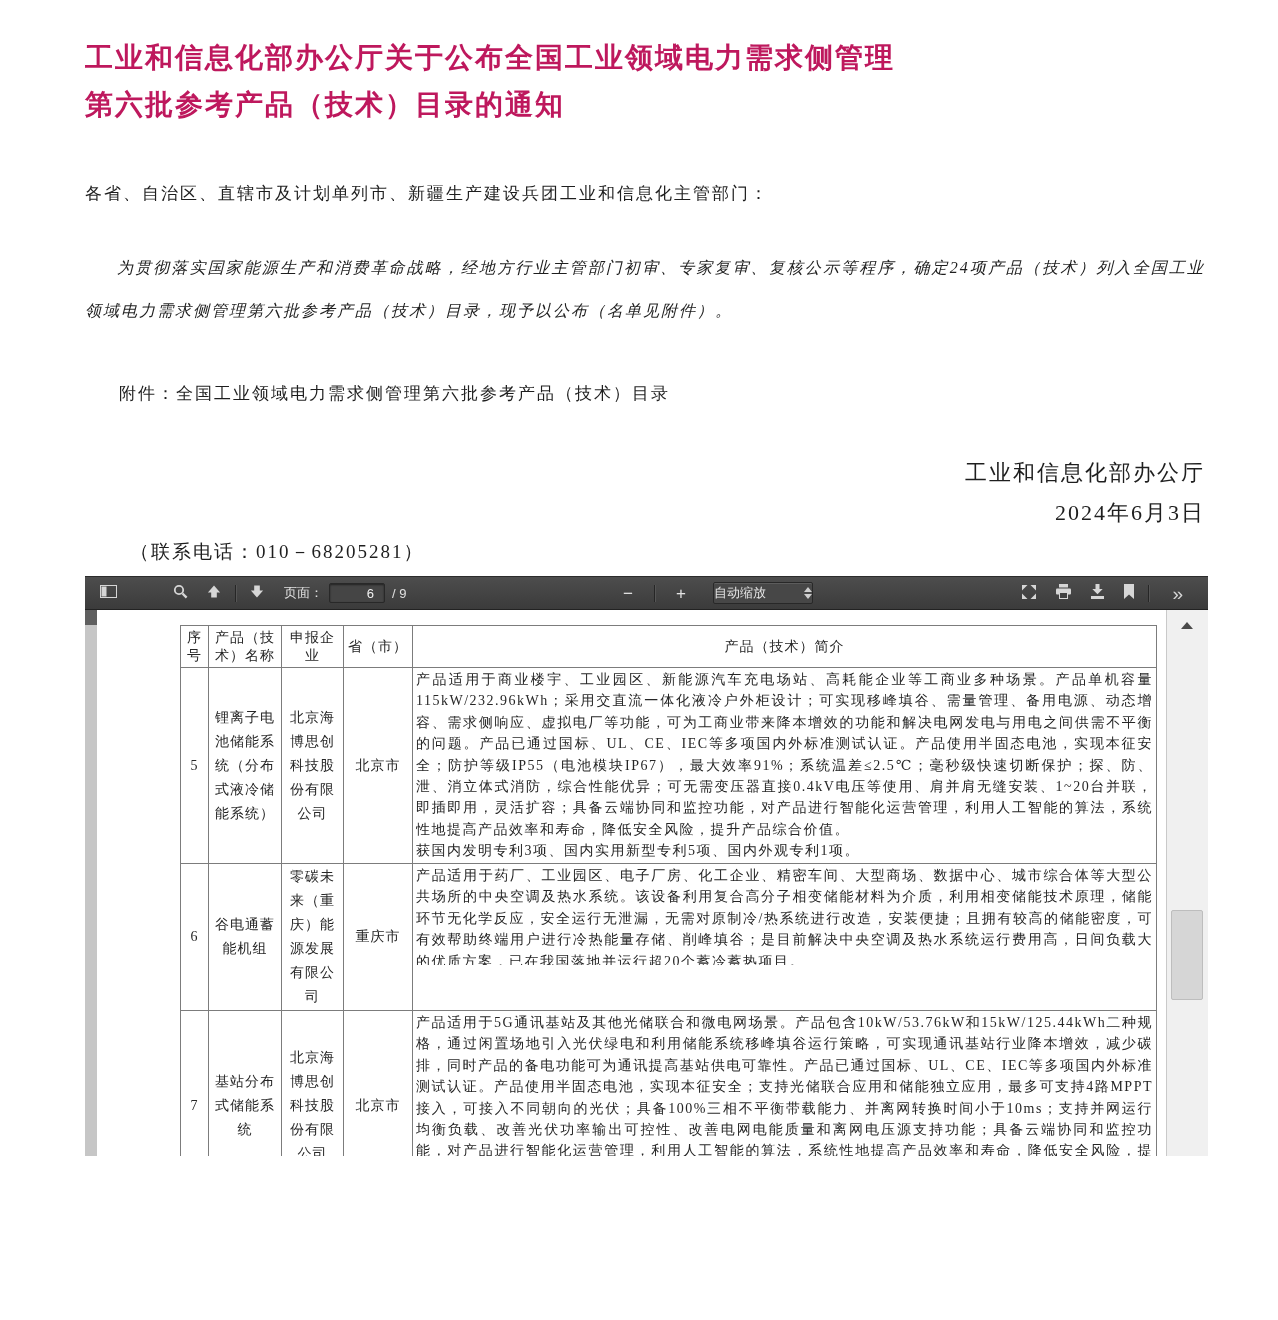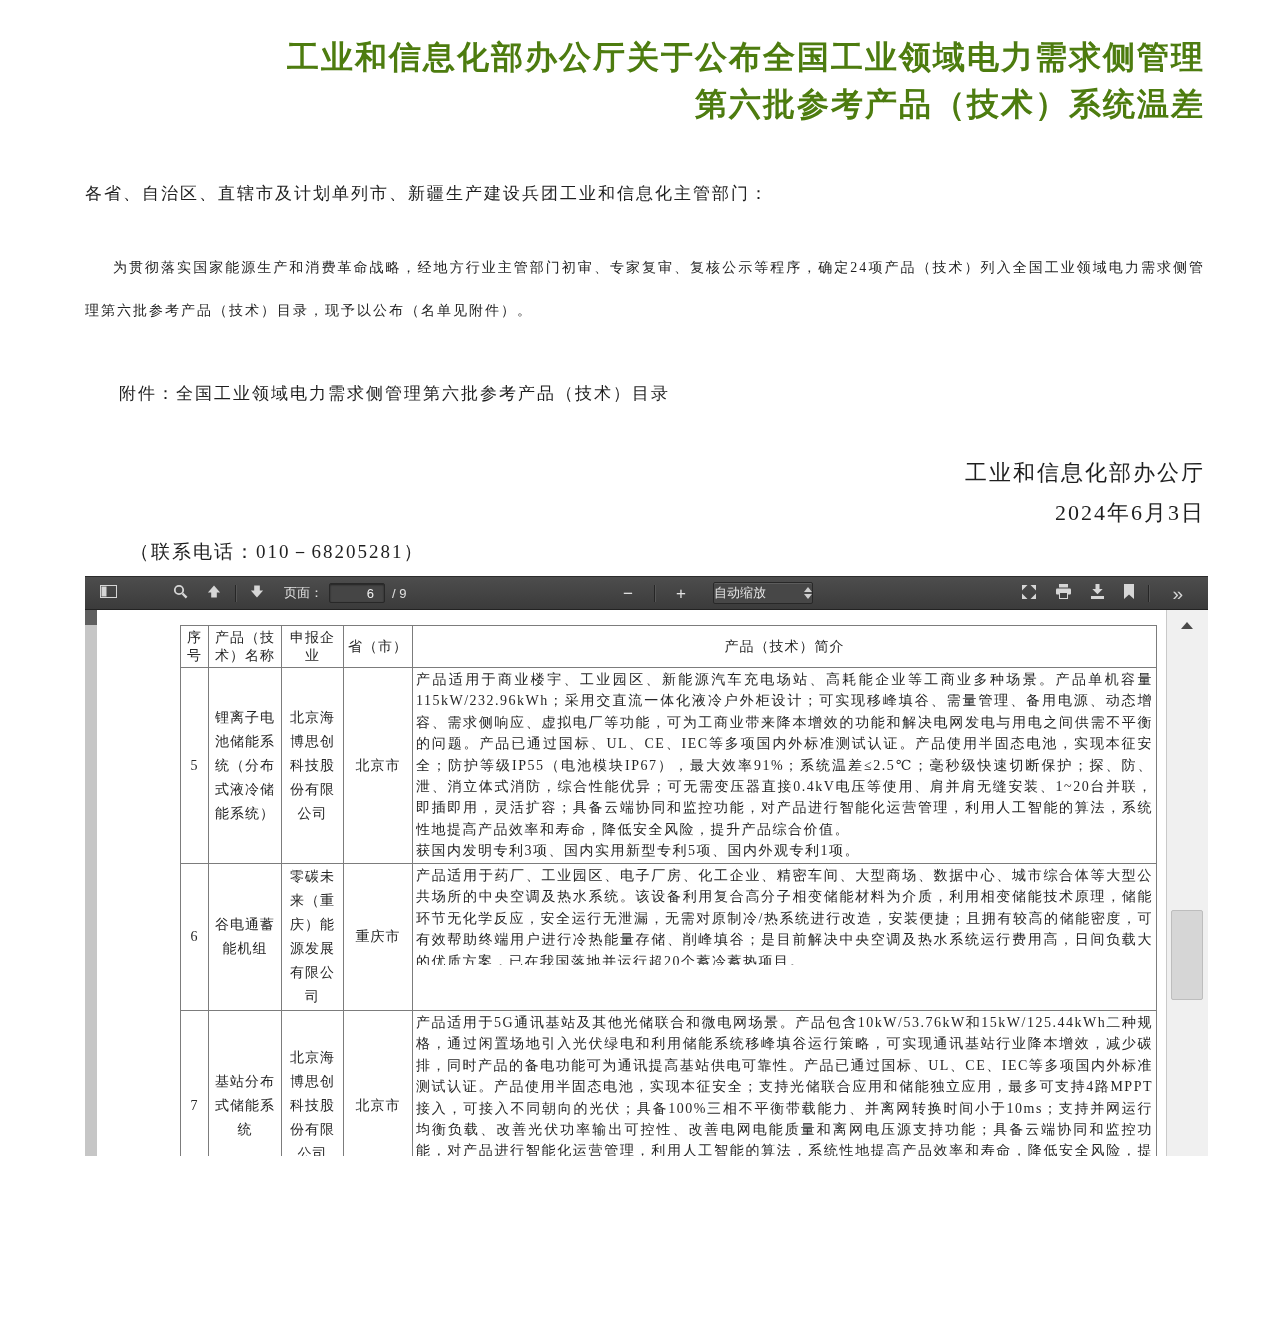--- a/index.html
+++ b/index.html
@@ -6,28 +6,28 @@
   html,body { margin:0; padding:0; }
   body {
     width:1278px; height:1320px; overflow:hidden;
     background:#ffffff; color:#1e1e1e;
     font-family:"Liberation Serif","DejaVu Serif",serif;
   }
 
   
   .doc { padding:0 73px 0 85px; }
   .title {
-    margin-top:34px; text-align:right;
+    margin-top:34px; text-align:left;
     font-family:"Liberation Sans","DejaVu Sans",sans-serif;
-    font-weight:900; font-size:32px; line-height:47px; color:#4d7c0f;
+    font-weight:900; font-size:28px; line-height:47px; color:#be185d;
     letter-spacing:2px;
   }
   .doc-number { margin-top:76px; text-align:center; font-size:16px; letter-spacing:1px; color:#222; }
   .addressee { margin-top:54px; font-size:17px; letter-spacing:2px; }
-  .para { margin-top:41px; font-size:14px; letter-spacing:2px; line-height:43px; text-indent:2em; text-align:justify; }
+  .para { margin-top:41px; font-size:16px; letter-spacing:2px; line-height:43px; text-indent:2em; text-align:justify;font-style:italic; }
   .attachment { margin-top:50px; font-size:17px; letter-spacing:2px; text-indent:2em; }
   .sign-block { margin-top:48px; text-align:right; font-size:22px; letter-spacing:2px; line-height:40px; }
   .contact { margin-top:6px; padding-left:45px; font-size:19px; letter-spacing:2px; }
 
   
   .viewer { margin-left:85px; margin-top:11px; width:1123px; height:580px;
             border-top:1px solid #2c2c2c; position:relative;
             font-family:"Liberation Sans","DejaVu Sans",sans-serif; }
   .toolbar {
     height:33px; background:linear-gradient(#4d4d4d,#3b3b3b);
@@ -91,21 +91,21 @@
                text-align:justify; overflow:hidden; }
   .intro-box .patents { display:block; }
   .h-192 { max-height:192px; } .h-100 { max-height:100px; } .h-186 { max-height:186px; }
 </style>
 </head>
 <body>
 
 <div class="doc">
   <div class="title">
     <div>工业和信息化部办公厅关于公布全国工业领域电力需求侧管理</div>
-    <div>第六批参考产品（技术）系统温差</div>
+    <div>第六批参考产品（技术）目录的通知</div>
   </div>
   <div class="addressee">各省、自治区、直辖市及计划单列市、新疆生产建设兵团工业和信息化主管部门：</div>
   <div class="para">为贯彻落实国家能源生产和消费革命战略，经地方行业主管部门初审、专家复审、复核公示等程序，确定24项产品（技术）列入全国工业领域电力需求侧管理第六批参考产品（技术）目录，现予以公布（名单见附件）。</div>
   <div class="attachment">附件：全国工业领域电力需求侧管理第六批参考产品（技术）目录</div>
   <div class="sign-block">
     <div>工业和信息化部办公厅</div>
     <div>2024年6月3日</div>
   </div>
   <div class="contact">（联系电话：010－68205281）</div>
 </div>

